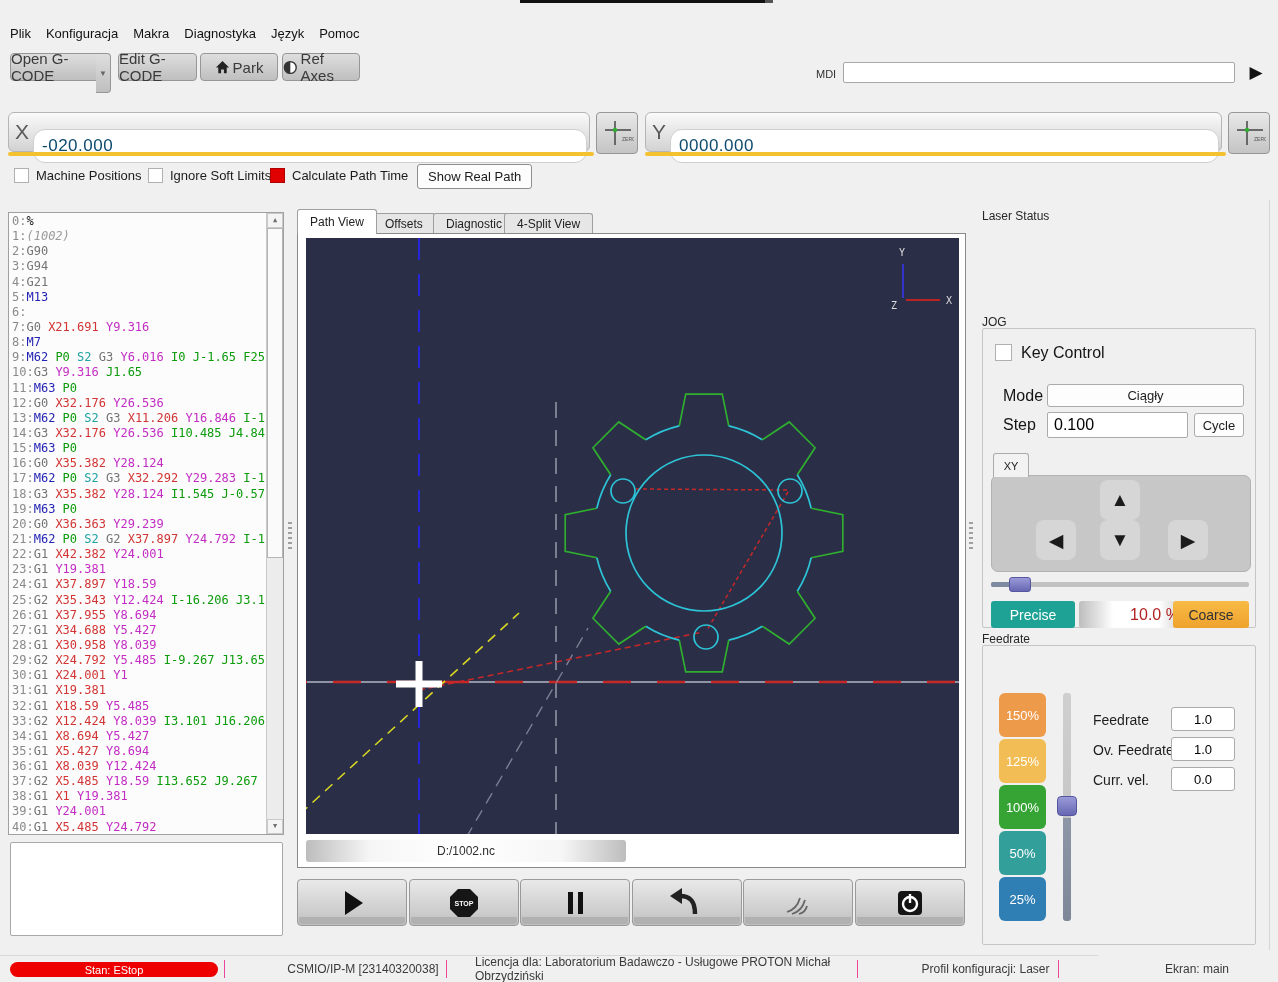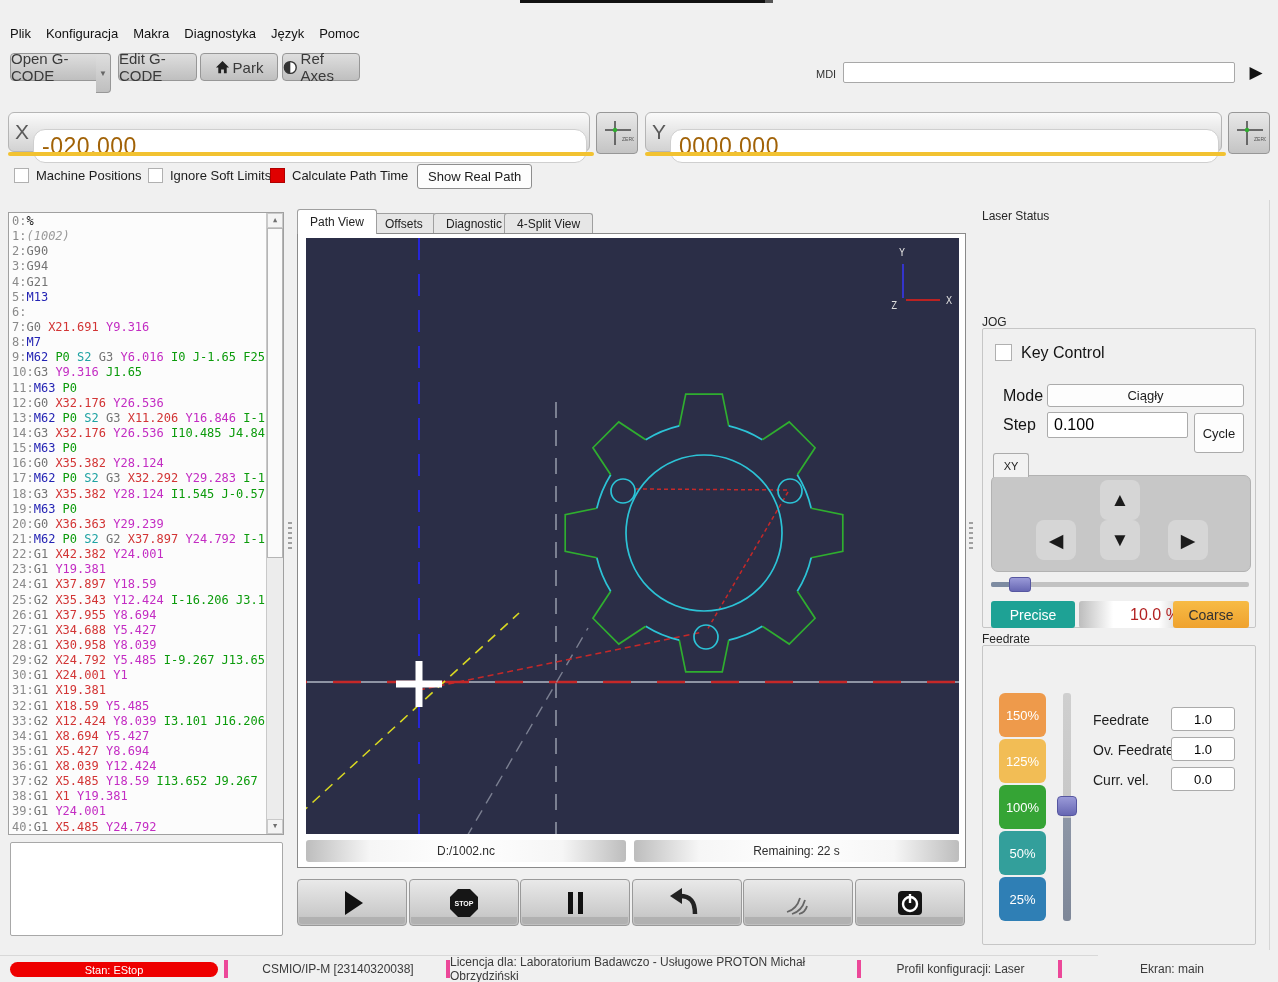--- a/index.html
+++ b/index.html
@@ -28,21 +28,21 @@
   .mdi-label{position:absolute;left:816px;top:68px;font-size:11px;color:#333;}
   .mdi-input{position:absolute;left:843px;top:62px;width:392px;height:21px;border:1px solid #a8a8a8;border-radius:2px;
              box-sizing:border-box;font-size:12px;padding:0 4px;background:#fff;}
   .mdi-send{position:absolute;left:1243px;top:60px;width:26px;height:24px;font-size:17px;color:#111;
             display:flex;align-items:center;justify-content:center;}
   
   .dro-panel{position:absolute;top:112px;height:40px;background:linear-gradient(180deg,#fafafa,#d2d2d2);
              border:1px solid #b5b5b5;border-radius:6px;box-sizing:border-box;display:flex;align-items:center;padding:0 2px 0 6px;}
   .dro-axis{font-size:21px;color:#5a5a5a;margin-right:4px;}
   .dro-value{flex:1;height:32px;background:#fff;border:1px solid #cfcfcf;border-radius:12px;
-             font-size:23px;color:#a16207;display:flex;align-items:center;padding-left:8px;letter-spacing:.5px;margin-top:28px;}
+             font-size:17px;color:#0c4a6e;display:flex;align-items:center;padding-left:8px;letter-spacing:.5px;margin-top:28px;}
   .dro-bar{position:absolute;top:152px;height:4px;background:#f2c231;border-radius:2px;}
   .zero-btn{position:absolute;top:112px;width:42px;height:42px;background:linear-gradient(180deg,#e8e8e8,#c4c4c4);
             border:1px solid #979797;border-radius:4px;box-sizing:border-box;display:flex;align-items:center;justify-content:center;}
   
   .opt-cb{position:absolute;top:168px;width:15px;height:15px;background:#fff;border:1px solid #b0b0b0;box-sizing:border-box;}
   .opt-label{position:absolute;top:168px;font-size:13px;color:#1c1c1c;}
   .show-real-path{position:absolute;left:417px;top:164px;height:23px;padding:0 10px;background:#fdfdfd;border:1px solid #8e8e8e;
                   border-radius:3px;font-size:13px;color:#1c1c1c;display:flex;align-items:center;}
   
   .gcode{position:absolute;left:8px;top:212px;width:276px;height:623px;background:#fcfcfc;border:1px solid #a0a0a0;
@@ -103,21 +103,21 @@
               background:linear-gradient(180deg,#9a9ad8,#6767b3);border:1px solid #5656a0;box-sizing:border-box;}
   .fr-row-label{position:absolute;left:110px;font-size:14px;color:#1e1e1e;}
   .fr-input{position:absolute;left:188px;width:64px;height:24px;border:1px solid #ababab;border-radius:3px;
             box-sizing:border-box;font-size:13px;text-align:center;background:#fff;font-family:"Liberation Sans",sans-serif;}
   .panel-sep{position:absolute;left:1269px;top:200px;width:1px;height:750px;background:#d6d6d6;}
   
   .statusbar{position:absolute;left:0;top:955px;width:1098px;height:27px;background:#f0f0f0;border-top:1px solid #d8d8d8;box-sizing:border-box;}
   .st-badge{position:absolute;left:10px;top:6px;width:208px;height:15px;border-radius:8px;background:#ee0000;
             color:#fff;font-size:11px;display:flex;align-items:center;justify-content:center;}
   .st-cell{position:absolute;top:4px;height:18px;font-size:12px;color:#3a3a3a;display:flex;align-items:center;justify-content:center;}
-  .st-sep{border-left:4px solid #ec4899;}
+  .st-sep{border-left:1px solid #ec4899;padding-left:28px;}
   input{outline:none;}
 </style>
 </head>
 <body>
 
 <div id="app">
 
   <div class="black-strip"></div>
   <div class="black-cap"></div>
 
@@ -285,23 +285,20 @@
           <line x1="600" y1="62" x2="634" y2="62" stroke="#bb2222" stroke-width="2"></line>
           <text x="593" y="18" fill="#dcdcdc" font-size="10" font-family="DejaVu Sans Mono,monospace">Y</text>
           <text x="585" y="71" fill="#dcdcdc" font-size="10" font-family="DejaVu Sans Mono,monospace">Z</text>
           <text x="640" y="66" fill="#dcdcdc" font-size="10" font-family="DejaVu Sans Mono,monospace">X</text>
           <line x1="113" y1="423" x2="113" y2="469" stroke="#ffffff" stroke-width="7"></line>
           <line x1="90" y1="446" x2="136" y2="446" stroke="#ffffff" stroke-width="7"></line>
         </svg></div>
     <div class="pv-field" style="left:8px;width:320px;">
         <span>D:/1002.nc</span>
       </div>
-    <div class="pv-field" style="left:336px;width:325px;">
-        <span>Remaining: 22 s</span>
-      </div>
   </div>
 
   <div>
       <div class="tbtn" style="left:297px;">
         <span class="ticon"><svg viewBox="0 0 40 40">
             <polygon points="13,8 31,20 13,32" fill="#111"></polygon>
           </svg></span>
       </div>
       <div class="tbtn" style="left:409px;">
         <span class="ticon"><svg viewBox="0 0 40 40">
@@ -342,21 +339,21 @@
   <div class="grp-label" style="top:315px;">JOG</div>
   <div class="grp-box" style="top:328px;height:300px;">
     <span class="opt-cb" style="position:absolute;left:12px;top:15px;width:17px;height:17px;"></span>
     <span class="big-label" style="position:absolute;left:38px;top:15px;">Key Control</span>
     <span class="big-label" style="position:absolute;left:20px;top:58px;">Mode</span>
     <div class="white-btn" style="position:absolute;left:64px;top:55px;width:197px;height:23px;font-size:13px;">
         <span>Ciągły</span>
       </div>
     <span class="big-label" style="position:absolute;left:20px;top:87px;">Step</span>
     <input style="position: absolute; left: 64px; top: 83px; width: 141px; height: 26px; border: 1px solid rgb(171, 171, 171); border-radius: 2px; box-sizing: border-box; font-size: 16px; padding-left: 6px; background: rgb(255, 255, 255); font-family: &quot;Liberation Sans&quot;, sans-serif;" value="0.100">
-    <div class="white-btn" style="position:absolute;left:211px;top:84px;width:50px;height:40px;font-size:13px;">
+    <div class="white-btn" style="position:absolute;left:211px;top:84px;width:50px;height:24px;font-size:13px;">
         <span>Cycle</span>
       </div>
     <div class="pad-tab">
         <span>XY</span>
       </div>
     <div class="jog-pad">
         <div class="arrow-btn" style="left:108px;top:4px;">
           <span>▲</span>
         </div>
         <div class="arrow-btn" style="left:44px;top:44px;">

